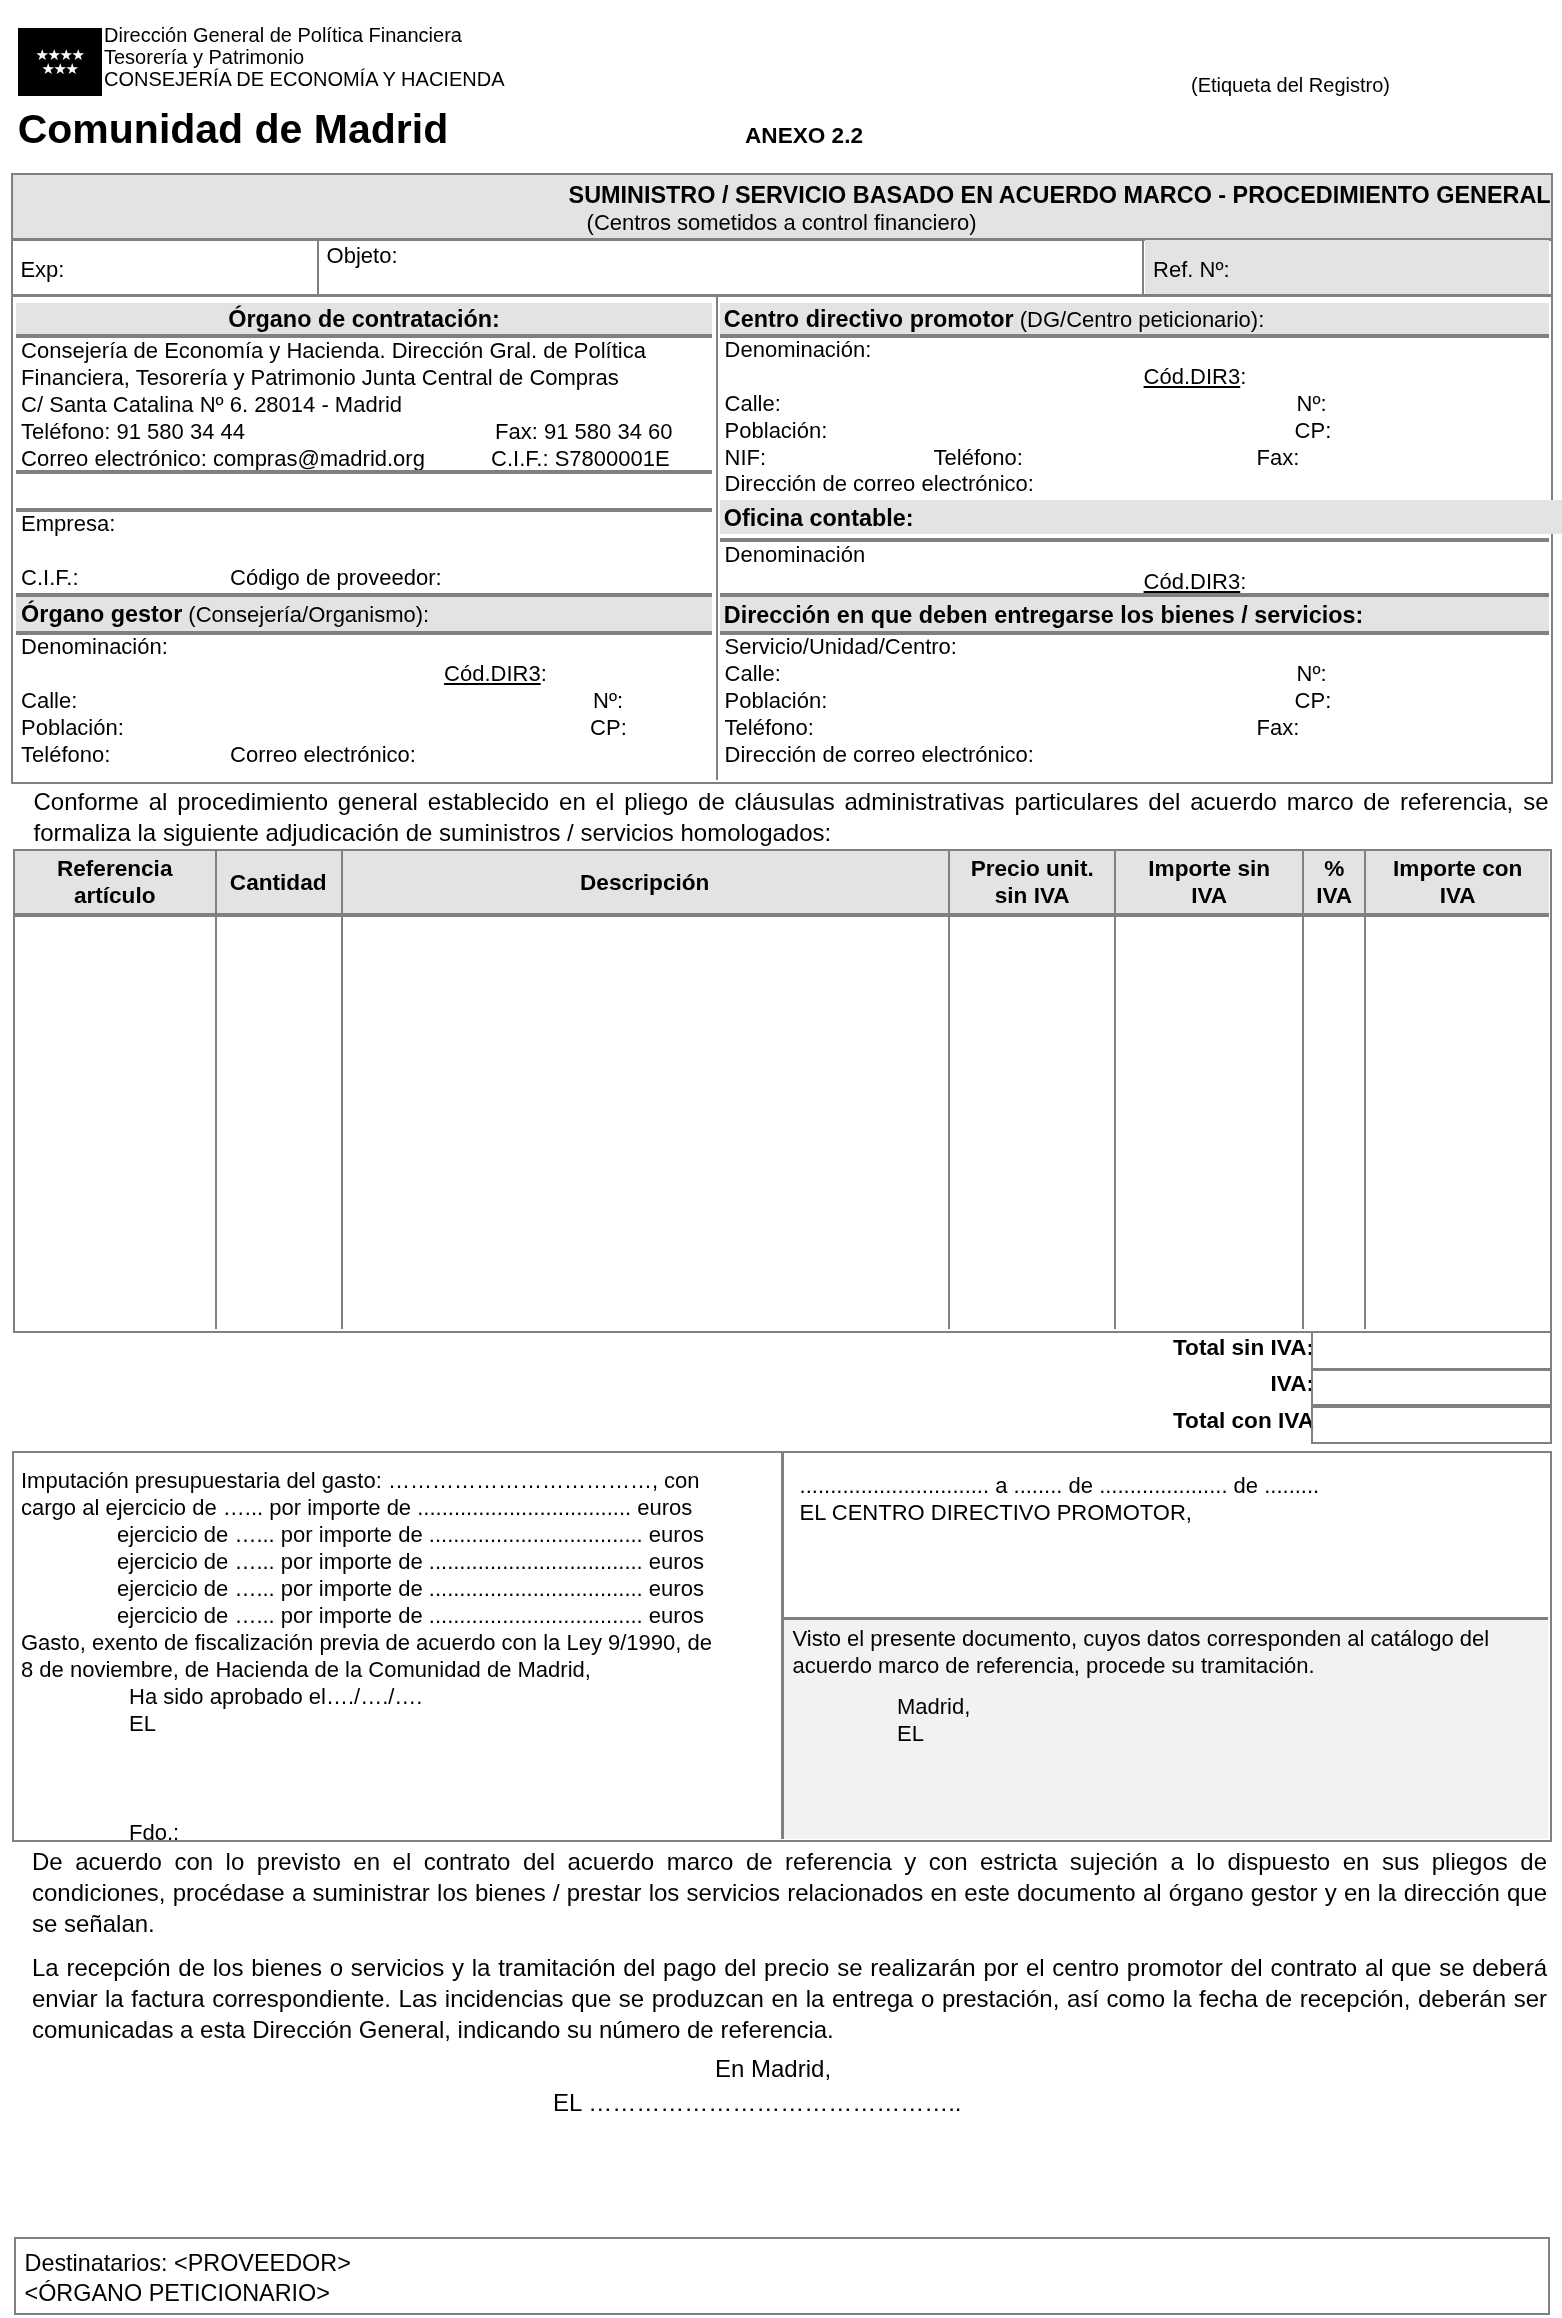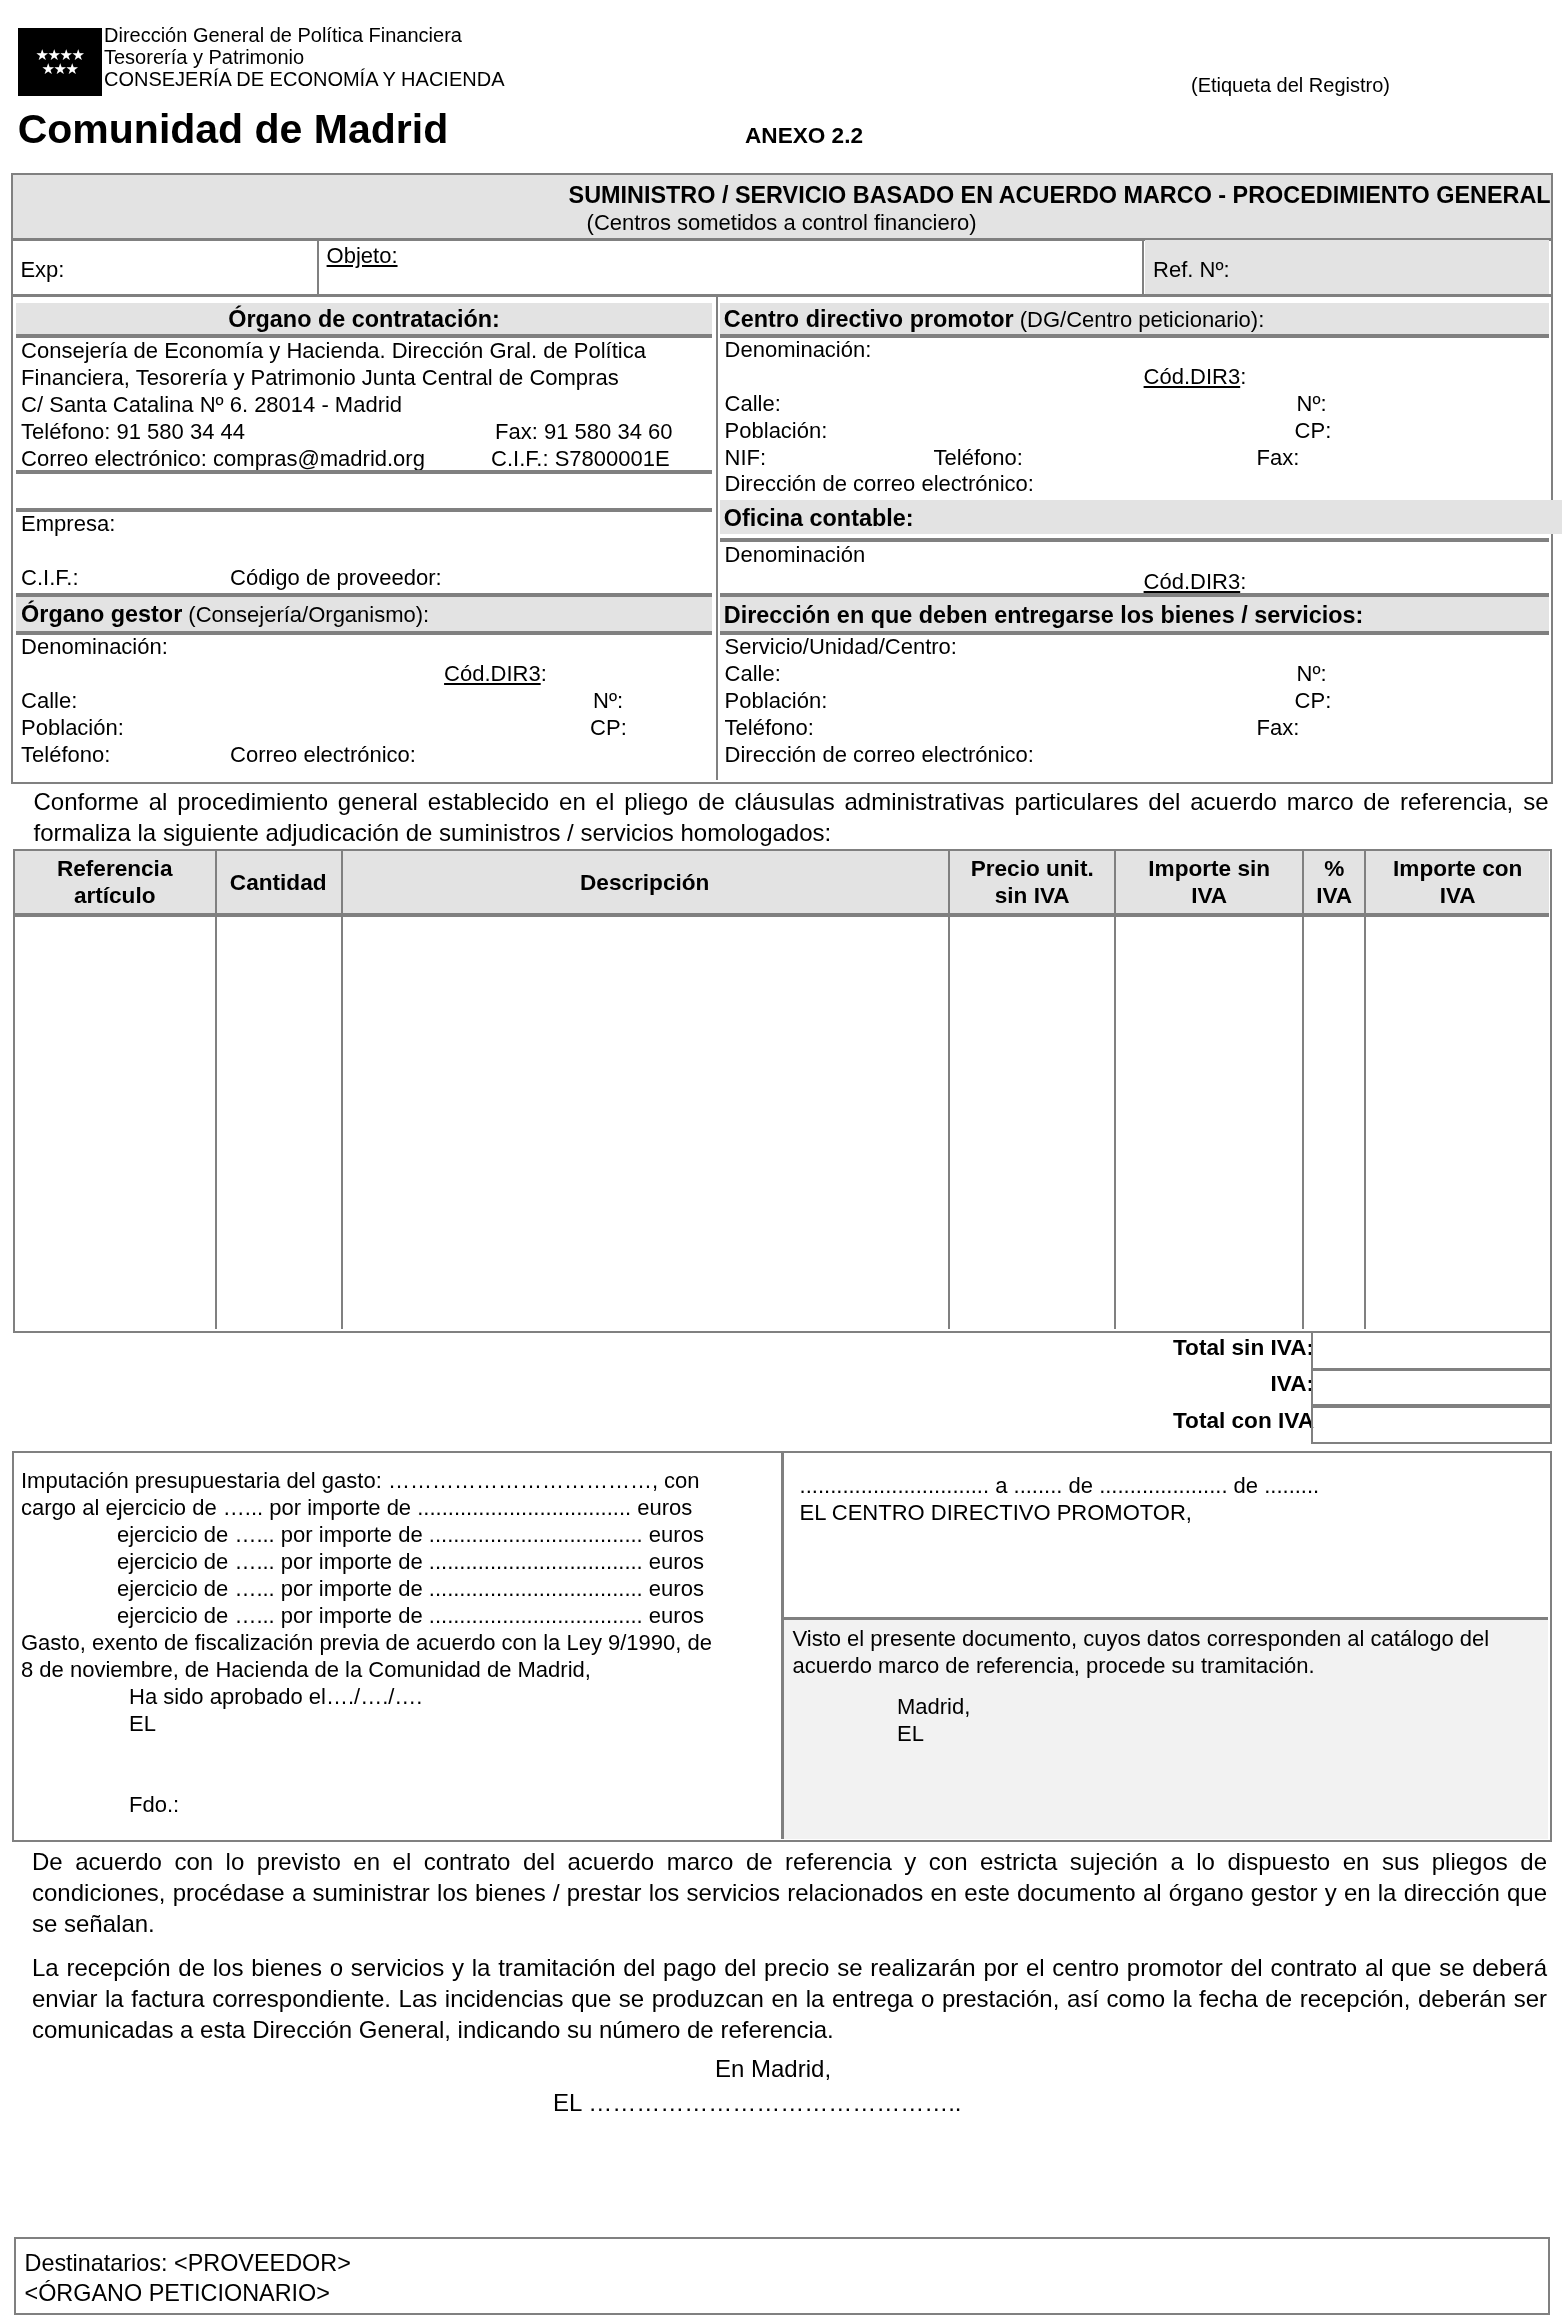--- a/index.html
+++ b/index.html
@@ -49,21 +49,21 @@
   <div class="abs b" style="left:0; right:0; top:5.7px; text-align:right; font-size:23.4px;">SUMINISTRO / SERVICIO BASADO EN ACUERDO MARCO - PROCEDIMIENTO GENERAL</div>
   <div class="abs" style="left:0; right:0; top:35px; text-align:center; font-size:22px;">(Centros sometidos a control financiero)</div>
 </div>
 
 <div class="abs bd" style="left:10.6px; top:238px; width:1542px; height:59px;">
   <div class="abs" style="left:0; top:0; width:339px; height:54px;">
     <span class="cell-label" style="left:7.8px; top:17px;">Exp:</span>
   </div>
   <div class="vline" style="left:304px; top:0; height:54px;"></div>
   <div class="abs" style="left:307px; top:0; width:822px; height:54px;">
-    <span class="cell-label" style="left:7px; top:2.8px;text-decoration:underline;">Objeto:</span>
+    <span class="cell-label" style="left:7px; top:2.8px;">Objeto:</span>
   </div>
   <div class="vline" style="left:1129px; top:0; height:54px;"></div>
   <div class="abs gray" style="left:1132px; top:0; width:404px; height:54px;">
     <span class="cell-label" style="left:8.5px; top:17px;">Ref. Nº:</span>
   </div>
 </div>
 
 <div class="abs bd" style="left:10.6px; top:294px; width:1542px; height:490px;">
   <div class="vline" style="left:703px; top:0; height:484px;"></div>
 
@@ -223,21 +223,21 @@
     <div><span>cargo al</span> <span>ejercicio de …...  por importe de ................................... euros</span></div>
     <div style="padding-left:96px;">ejercicio de …...  por importe de ................................... euros</div>
     <div style="padding-left:96px;">ejercicio de …...  por importe de ................................... euros</div>
     <div style="padding-left:96px;">ejercicio de …...  por importe de ................................... euros</div>
     <div style="padding-left:96px;">ejercicio de …...  por importe de ................................... euros</div>
     <div>Gasto, exento de fiscalización previa de acuerdo con la Ley 9/1990, de</div>
     <div>8 de noviembre, de Hacienda de la Comunidad de Madrid,</div>
     <div style="padding-left:108px;">Ha sido aprobado el…./…./….</div>
     <div style="padding-left:108px;">EL</div>
     <div style="height:54px;"></div>
-    <div style="padding-left:108px;">Fdo.:</div>
+    <div style="padding-left:108px;margin-top:28px;">Fdo.:</div>
   </div>
 
   <div class="abs" style="left:770px; top:0; width:764px; height:164px;">
     <div class="abs" style="left:15.6px; top:20px; font-size:22px;">............................... a ........ de ..................... de .........</div>
     <div class="abs" style="left:15.6px; top:47px; font-size:22px;">EL CENTRO DIRECTIVO PROMOTOR,</div>
   </div>
   <div class="hline" style="left:770px; top:164px; width:764px; height:2.8px;"></div>
   <div class="abs lt" style="left:770px; top:167px; width:764px; height:219px;">
     <div class="abs" style="left:8.5px; top:5.7px; font-size:22px;">Visto el presente documento, cuyos datos corresponden al catálogo del</div>
     <div class="abs" style="left:8.5px; top:33px; font-size:22px;">acuerdo marco de referencia, procede su tramitación.</div>

